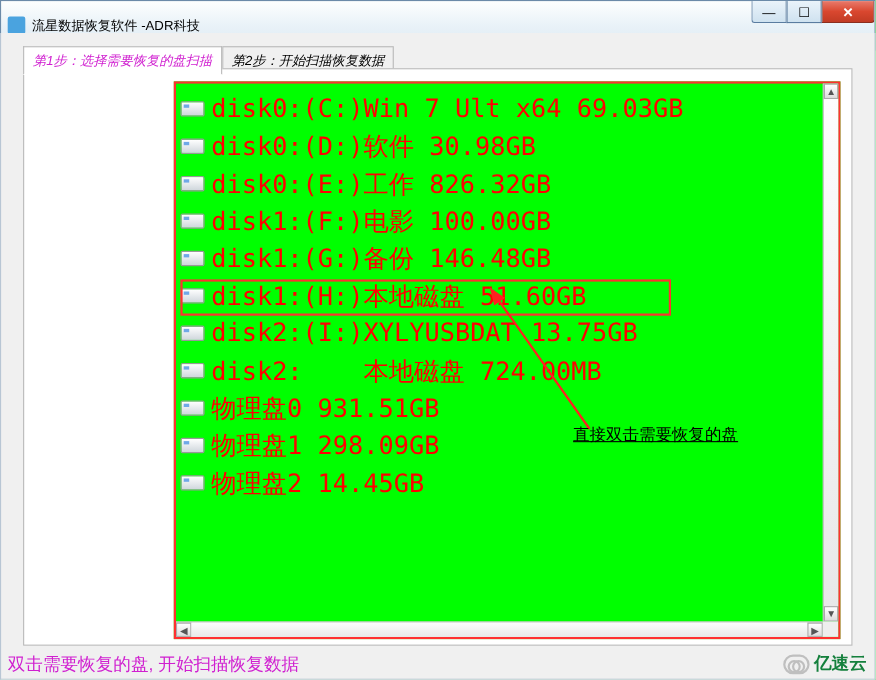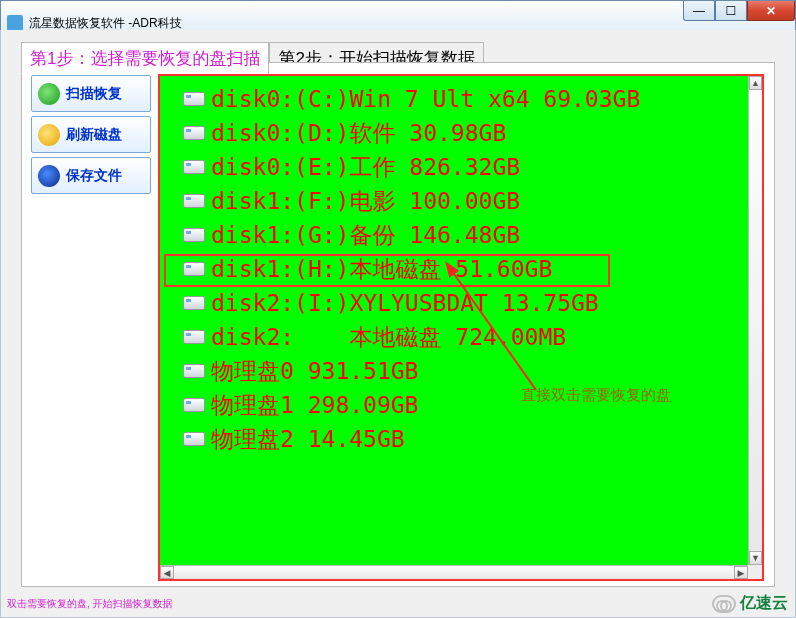--- a/index.html
+++ b/index.html
@@ -13,60 +13,60 @@
   .winbtn { width: 32px; height: 20px; border: 1px solid #5a7ca0; border-top: none; display: flex; align-items: center; justify-content: center; font-size: 12px; cursor: pointer; }
   .winbtn.min { background: linear-gradient(#eaf3fa,#cfe2f0); border-radius: 0 0 0 3px; }
   .winbtn.max { background: linear-gradient(#eaf3fa,#cfe2f0); }
   .winbtn.close { width: 48px; background: linear-gradient(#e87a6b,#d9472f,#c13b24); color: #fff; border-color:#8a2e1f; border-radius: 0 0 3px 0; font-weight: bold; }
 
   
   .app-body { position: absolute; top: 30px; left: 0; right: 0; bottom: 0; background: #f0f0f0; border: 1px solid #b8c6d4; border-top: none; }
 
   
   .tabrow { position: absolute; top: 12px; left: 20px; display: flex; }
-  .tab { padding: 4px 8px 3px 8px; font-size: 17px; border: 1px solid #b8b8b8; background: #f0f0f0; color: #000; cursor: pointer; }
+  .tab { padding: 4px 8px 3px 8px; font-size: 12px; border: 1px solid #b8b8b8; background: #f0f0f0; color: #000; cursor: pointer; font-style: italic; }
   .tab.active { background: #fff; position: relative; z-index: 5; border-bottom: 1px solid #fff; color: #d020d0; }
   .tabcontent-border { position: absolute; top: 32px; left: 20px; right: 20px; bottom: 30px; border: 1px solid #b8b8b8; background: #fff; }
 
   
   .sidebar { position: absolute; top: 45px; left: 30px; width: 120px; display: flex; flex-direction: column; gap: 4px; }
   .sidebtn { height: 37px; border: 1px solid #7aa8d8; background: linear-gradient(#ffffff,#e1efff); display: flex; align-items: center; padding: 0 6px; cursor: pointer; border-radius: 2px; }
   .sidebtn .icon { width: 22px; height: 22px; border-radius: 50%; margin-right: 6px; display:inline-block; }
   .sidebtn .txt { color: #0033cc; font-weight: bold; font-size: 14px; }
   .ic-scan { background: radial-gradient(circle at 40% 40%, #7ee67a, #1a9a1a); }
   .ic-refresh { background: radial-gradient(circle at 40% 40%, #ffe27a, #e8a400); }
   .ic-save { background: radial-gradient(circle at 40% 40%, #4a8aff, #0a2a8a); }
 
   
   .panel { position: absolute; top: 44px; left: 157px; right: 31px; height: 507px; border: 2px solid #ff3030; background: #00ff00; }
-  .disk-list { position: absolute; top: 0; left: 0; right: 14px; bottom: 14px; padding: 6px 6px 6px 4px; overflow: hidden; margin-left: 19px; }
+  .disk-list { position: absolute; top: 0; left: 0; right: 14px; bottom: 14px; padding: 6px 6px 6px 4px; overflow: hidden; }
   .disk-row { display: flex; align-items: center; height: 34px; cursor: pointer; }
   .disk-row .disk-icon { width: 22px; height: 14px; background: linear-gradient(#fff,#cfd6dc); border:1px solid #999; border-radius: 2px; margin-right: 6px; flex-shrink:0; position:relative; }
   .disk-row .disk-icon::before{content:"";position:absolute;left:2px;top:2px;width:5px;height:3px;background:#6fa8e8;}
   .disk-row .label { font-family: "SimSun","NSimSun",monospace; font-size: 23px; color: #ff0000; white-space: pre; }
   .highlight-box { position: absolute; border: 2px solid #ff3030; pointer-events: none; }
 
   
   .vscroll { position: absolute; top: 0; right: 0; width: 14px; bottom: 14px; background: #eee; border-left:1px solid #bbb;}
   .vscroll .arrow { height: 14px; background: linear-gradient(#fff,#ddd); border:1px solid #aaa; display:flex;align-items:center;justify-content:center;font-size:9px;color:#555;}
   .vscroll .thumb { position:absolute; top:14px; bottom:14px; left:0; right:0; background: linear-gradient(#fdfdfd,#e8e8e8);}
   .vscroll .arrow.bot{ position:absolute; bottom:0; left:0; right:0;}
   .hscroll { position:absolute; left:0; right:14px; bottom:0; height:14px; background:#eee; border-top:1px solid #bbb;}
   .hscroll .arrow { width:14px; height:100%; background: linear-gradient(#fff,#ddd); border:1px solid #aaa; display:inline-flex;align-items:center;justify-content:center;font-size:9px;color:#555; position:absolute; top:0;}
   .hscroll .arrow.left{left:0;}
   .hscroll .arrow.right{right:0;}
   .hscroll .thumb{ position:absolute; left:14px; right:14px; top:0; bottom:0; background: linear-gradient(#fdfdfd,#e8e8e8);}
   .corner { position:absolute; right:0; bottom:0; width:14px; height:14px; background:#eee;}
 
   
-  .annotation { position: absolute; color: #a16207; font-size: 15px; }
+  .annotation { position: absolute; color: #000000; font-size: 15px; text-decoration: underline; }
   .arrow-svg { position:absolute; pointer-events:none; }
 
   
-  .statusbar { position: absolute; left: 6px; right: 6px; bottom: 4px; height: 18px; color: #d020d0; font-size: 10px; display:flex; align-items:center;}
+  .statusbar { position: absolute; left: 6px; right: 6px; bottom: 4px; height: 18px; color: #d020d0; font-size: 16px; display:flex; align-items:center;}
 
   
   .watermark { position:absolute; right:8px; bottom:4px; display:flex; align-items:center; color:#15803d; font-size:16px; font-weight:bold;}
   .watermark .logo{ width:24px; height:18px; border:2px solid #bfbfbf; border-radius:10px; margin-right:4px; position:relative;}
   .watermark .logo::before{content:"";position:absolute;width:8px;height:8px;border:2px solid #bfbfbf;border-radius:50%;left:2px;top:3px;}
   .watermark .logo::after{content:"";position:absolute;width:8px;height:8px;border:2px solid #bfbfbf;border-radius:50%;right:2px;top:3px;}
 </style>
 </head>
 <body>
 
@@ -81,34 +81,20 @@
 </div>
 
 <div class="app-body">
 
   <div class="tabrow">
     <div class="tab active">第1步：选择需要恢复的盘扫描</div>
     <div class="tab">第2步：开始扫描恢复数据</div>
   </div>
   <div class="tabcontent-border"></div>
 
-  <div class="sidebar">
-    <div class="sidebtn">
-      <span class="icon ic-scan"></span>
-      <span class="txt">扫描恢复</span>
-    </div>
-    <div class="sidebtn">
-      <span class="icon ic-refresh"></span>
-      <span class="txt">刷新磁盘</span>
-    </div>
-    <div class="sidebtn">
-      <span class="icon ic-save"></span>
-      <span class="txt">保存文件</span>
-    </div>
-  </div>
 
   <div class="panel">
     <div class="disk-list" id="disk-list">
         <div class="disk-row">
           <span class="disk-icon"></span>
           <span class="label">disk0:(C:)Win 7 Ult x64 69.03GB</span>
         </div>
         <div class="disk-row">
           <span class="disk-icon"></span>
           <span class="label">disk0:(D:)软件 30.98GB</span>

